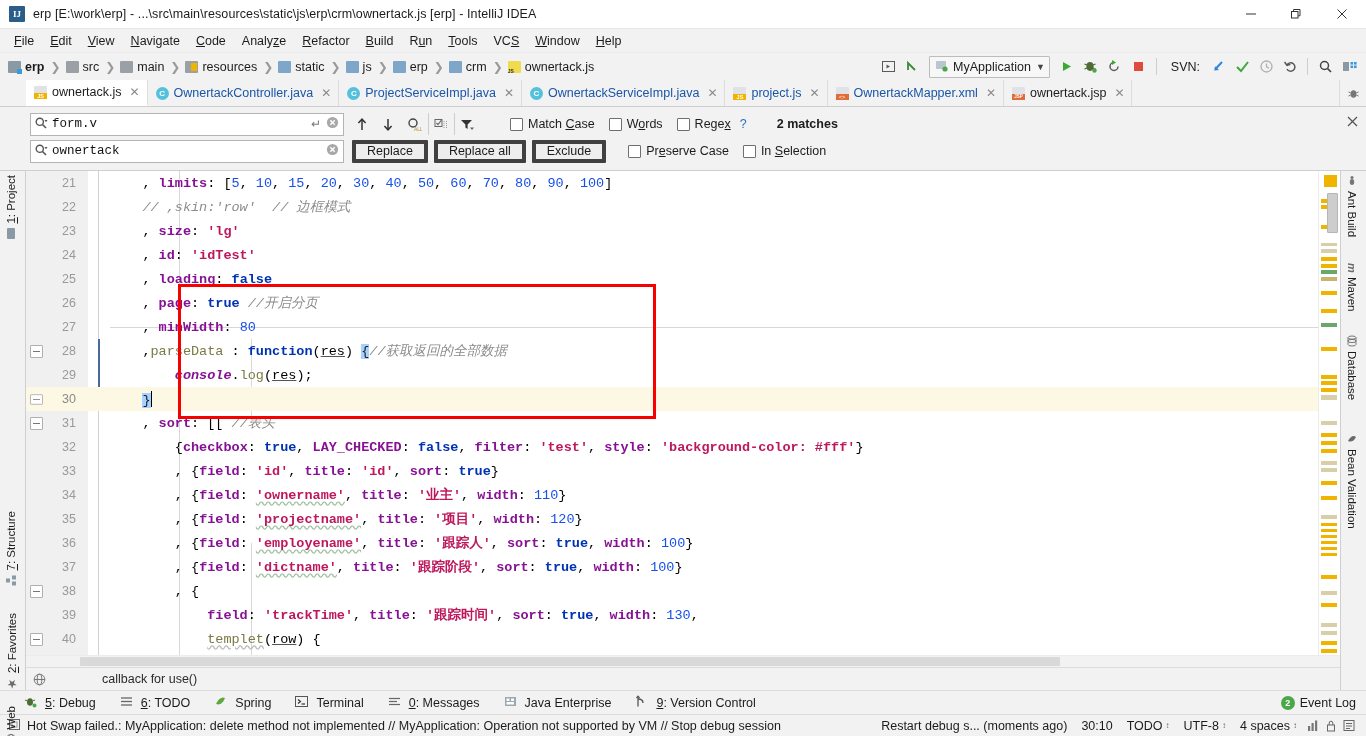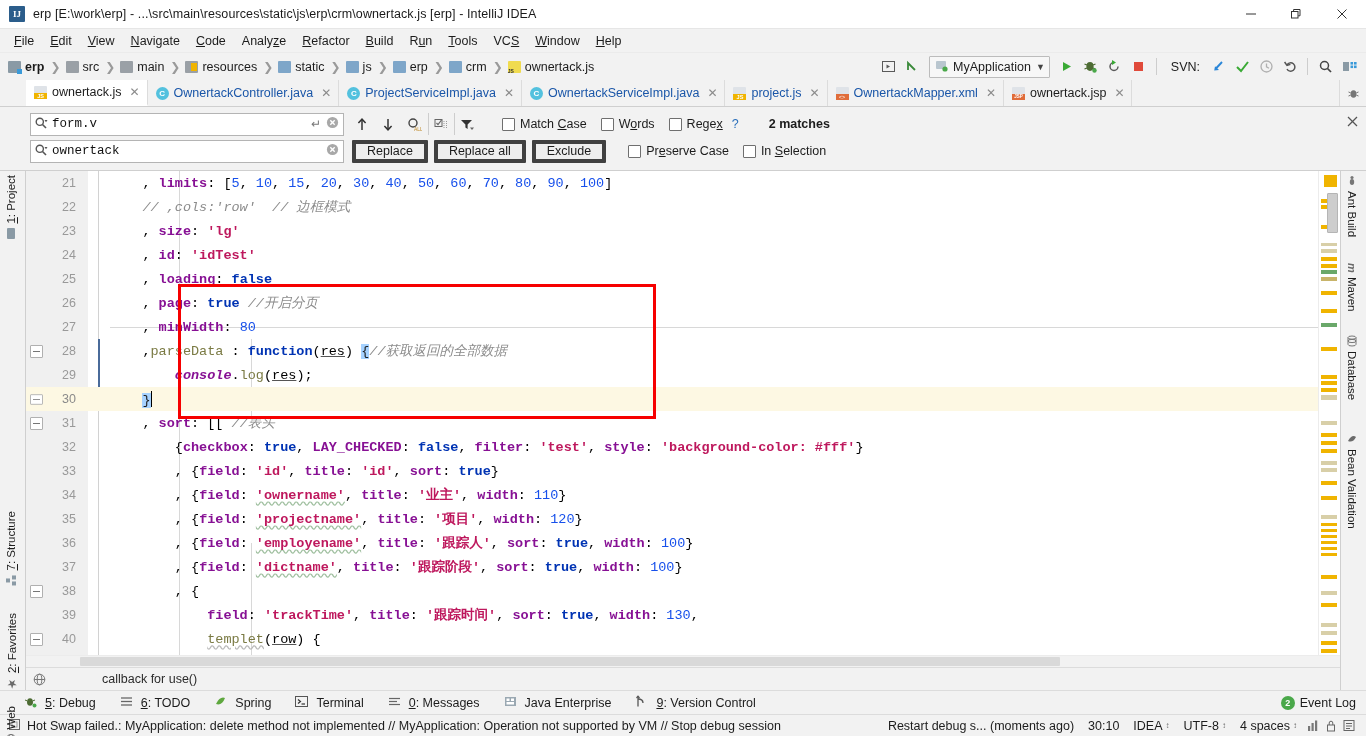--- a/index.html
+++ b/index.html
@@ -93,21 +93,21 @@
   }
   .searchbox .val{ font-family:"Liberation Mono", monospace; font-size:12.5px; color:#111; margin-left:4px; flex:1; }
   .sb-icons{ display:flex; align-items:center; gap:5px; }
   .mag{ flex:none; }
   .btn-group{ display:flex; align-items:center; gap:2px; margin-left:6px; }
   .ibtn{ width:24px;height:22px; display:flex; align-items:center; justify-content:center; }
   .txtbtn{
     height:23px; border:4px solid #404040; background:#eeeeee; padding:0 11px;
     font-size:12.5px; display:flex; align-items:center; color:#1c1c1c; border-radius:1px;
   }
-  .opts{ display:flex; align-items:center; gap:14px; margin-left:24px; }
+  .opts{ display:flex; align-items:center; gap:14px; margin-left:32px; }
   .opt{ display:flex; align-items:center; gap:5px; font-size:12.5px; }
   .cbx{ width:13px;height:13px;border:1px solid #6f6f6f;background:#fff;border-radius:1px;flex:none; }
   .qmark{ color:#2a6fbb; font-size:12.5px; margin-left:-5px; }
   .matches{ font-weight:bold; font-size:12.5px; margin-left:16px; }
   .find-close{ position:absolute; right:8px; top:8px; color:#555; font-size:13px; }
 
   
   .mainrow{ display:flex; flex:1; min-height:0; }
 
   
@@ -626,21 +626,21 @@
 
         <div class="lines">
 
           <div class="line">
             <span class="num">21</span>
             <span class="code"><span class="d">    , </span><span class="p">limits</span><span class="d">: [</span><span class="n">5</span><span class="d">, </span><span class="n">10</span><span class="d">, </span><span class="n">15</span><span class="d">, </span><span class="n">20</span><span class="d">, </span><span class="n">30</span><span class="d">, </span><span class="n">40</span><span class="d">, </span><span class="n">50</span><span class="d">, </span><span class="n">60</span><span class="d">, </span><span class="n">70</span><span class="d">, </span><span class="n">80</span><span class="d">, </span><span class="n">90</span><span class="d">, </span><span class="n">100</span><span class="d">]</span></span>
           </div>
 
           <div class="line">
             <span class="num">22</span>
-            <span class="code c">    // ,cols:'row'  // 边框模式</span>
+            <span class="code c">    // ,skin:'row'  // 边框模式</span>
           </div>
 
           <div class="line">
             <span class="num">23</span>
             <span class="code"><span class="d">    , </span><span class="p">size</span><span class="d">: </span><span class="s">'lg'</span></span>
           </div>
 
           <div class="line">
             <span class="num">24</span>
             <span class="code"><span class="d">    , </span><span class="p">id</span><span class="d">: </span><span class="s">'idTest'</span></span>
@@ -928,21 +928,21 @@
       <span>Hot Swap failed.: MyApplication: delete method not implemented // MyApplication: Operation not supported by VM // Stop debug session</span>
     </div>
     <div class="sb-right">
       <div class="sb-cell">
         <span>Restart debug s... (moments ago)</span>
       </div>
       <div class="sb-cell">
         <span>30:10</span>
       </div>
       <div class="sb-cell">
-        <span>IDEA</span>
+        <span>TODO</span>
         <span class="dd">↕</span>
       </div>
       <div class="sb-cell">
         <span>UTF-8</span>
         <span class="dd">↕</span>
       </div>
       <div class="sb-cell">
         <span>4 spaces</span>
         <span class="dd">↕</span>
       </div>

